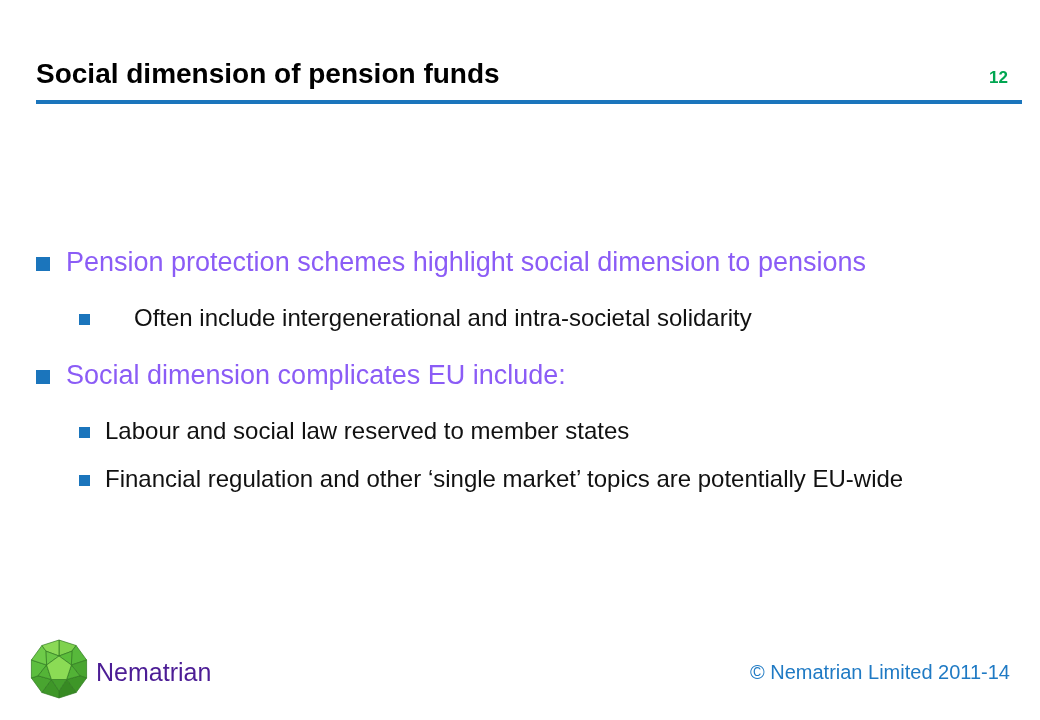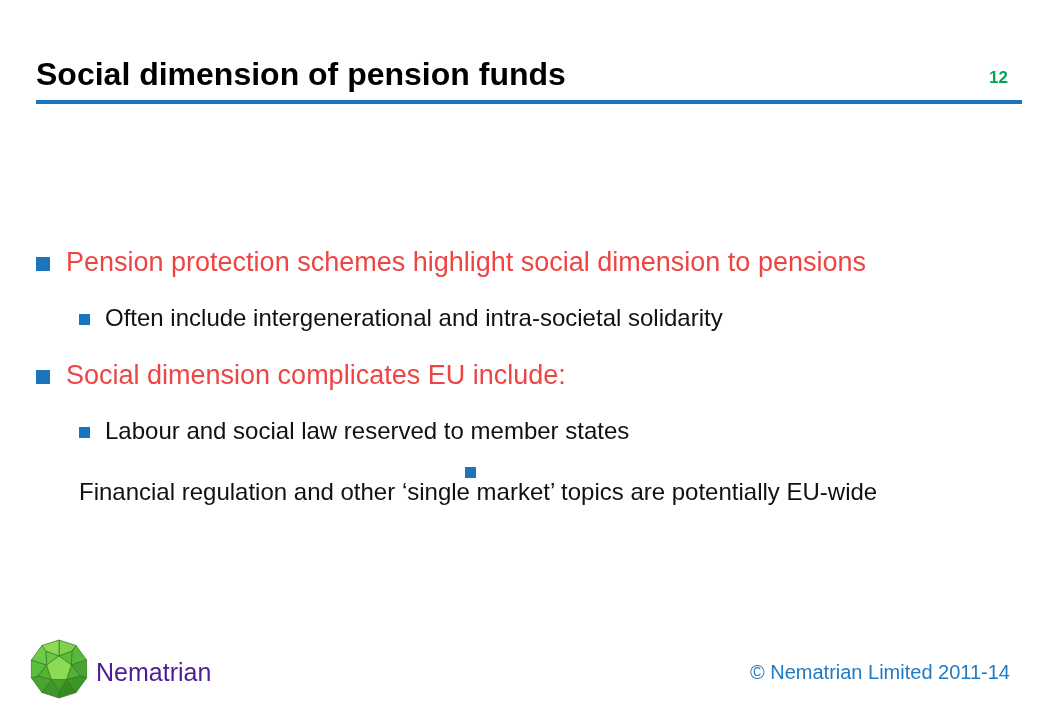--- a/index.html
+++ b/index.html
@@ -11,21 +11,21 @@
     background: #ffffff;
     font-family: "Liberation Sans", sans-serif;
     overflow: hidden;
     color: #111111;
   }
   .slide-title {
     position: absolute;
     left: 36px;
     top: 56px;
     width: 900px;
-    font-size: 32px;
+    font-size: 28px;
     line-height: 36px;
     font-weight: bold;
     color: #000000;
     letter-spacing: 0px;
   }
   .page-number {
     position: absolute;
     right: 32px;
     top: 68px;
     font-size: 17px;
@@ -40,34 +40,34 @@
     width: 986px;
     height: 4px;
     background: #1B75BC;
   }
   .bullet-row {
     position: absolute;
     display: flex;
     align-items: center;
     white-space: nowrap;
   }
-  .bullet-row.level1 { left: 36px; font-size: 27px; color: #ef4444; }
+  .bullet-row.level1 { left: 36px; font-size: 27px; color: #8b5cf6; }
   .bullet-row.level2 { left: 79px; font-size: 24px; color: #111111; }
   .bullet-sq {
     flex: 0 0 auto;
     background: #1B75BC;
     display: inline-block;
   }
   .level1 .bullet-sq { width: 14px; height: 14px; margin-right: 16px; margin-top: 2px; }
   .level2 .bullet-sq { width: 11px; height: 11px; margin-right: 15px; margin-top: 2px; }
   .row-1 { top: 247px; }
-  .row-2 { top: 304px; }
+  .row-2 { top: 304px; gap: 29px; }
   .row-3 { top: 360px; }
   .row-4 { top: 417px; justify-content: center; }
-  .row-5 { top: 465px; flex-direction: column; }
+  .row-5 { top: 465px; }
   .footer-logo {
     position: absolute;
     left: 27px;
     top: 636px;
     width: 64px;
     height: 64px;
   }
   .brand-name {
     position: absolute;
     left: 96px;

